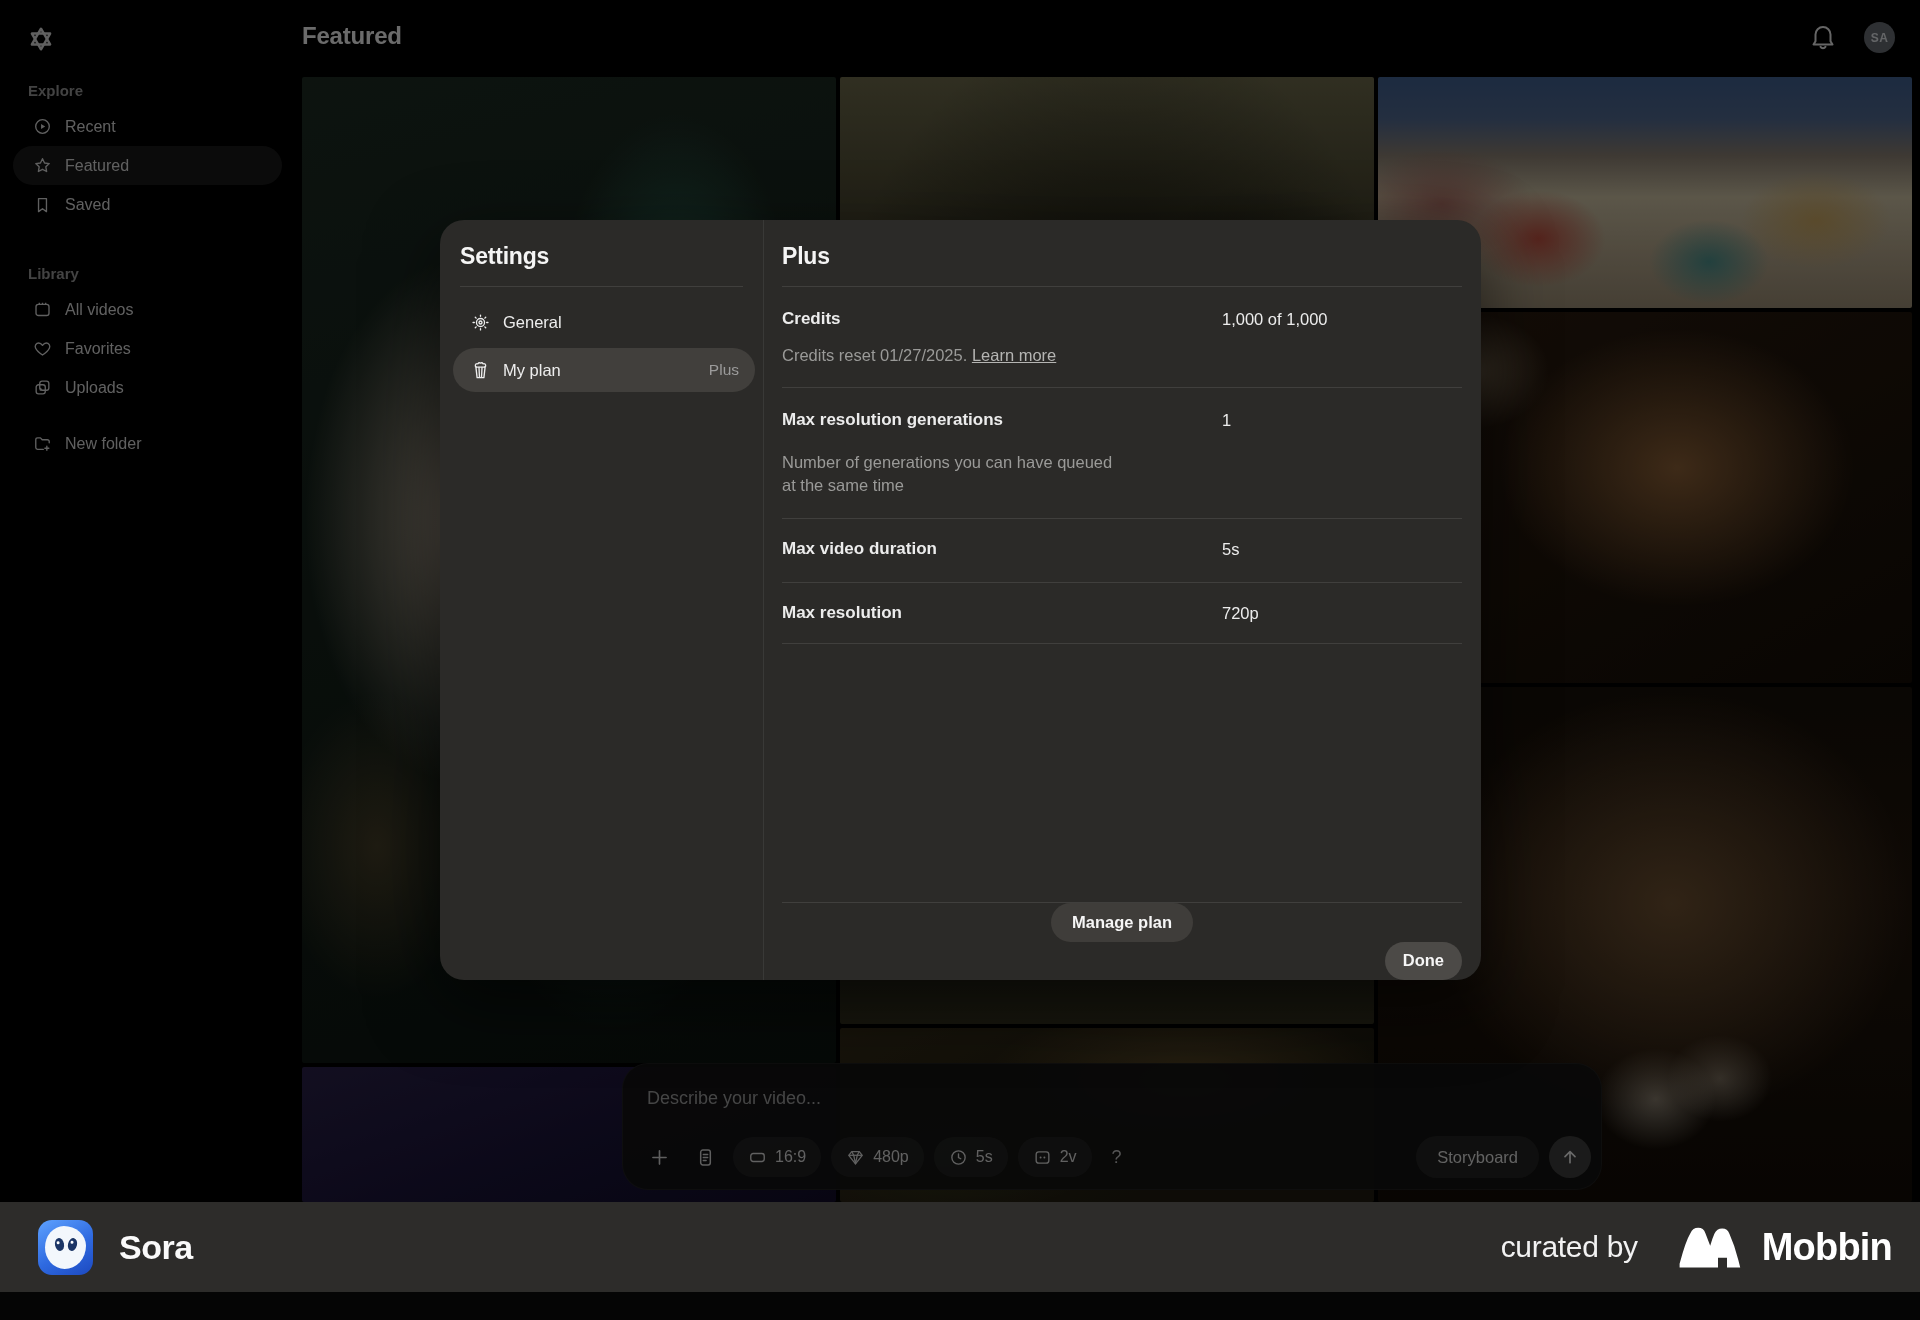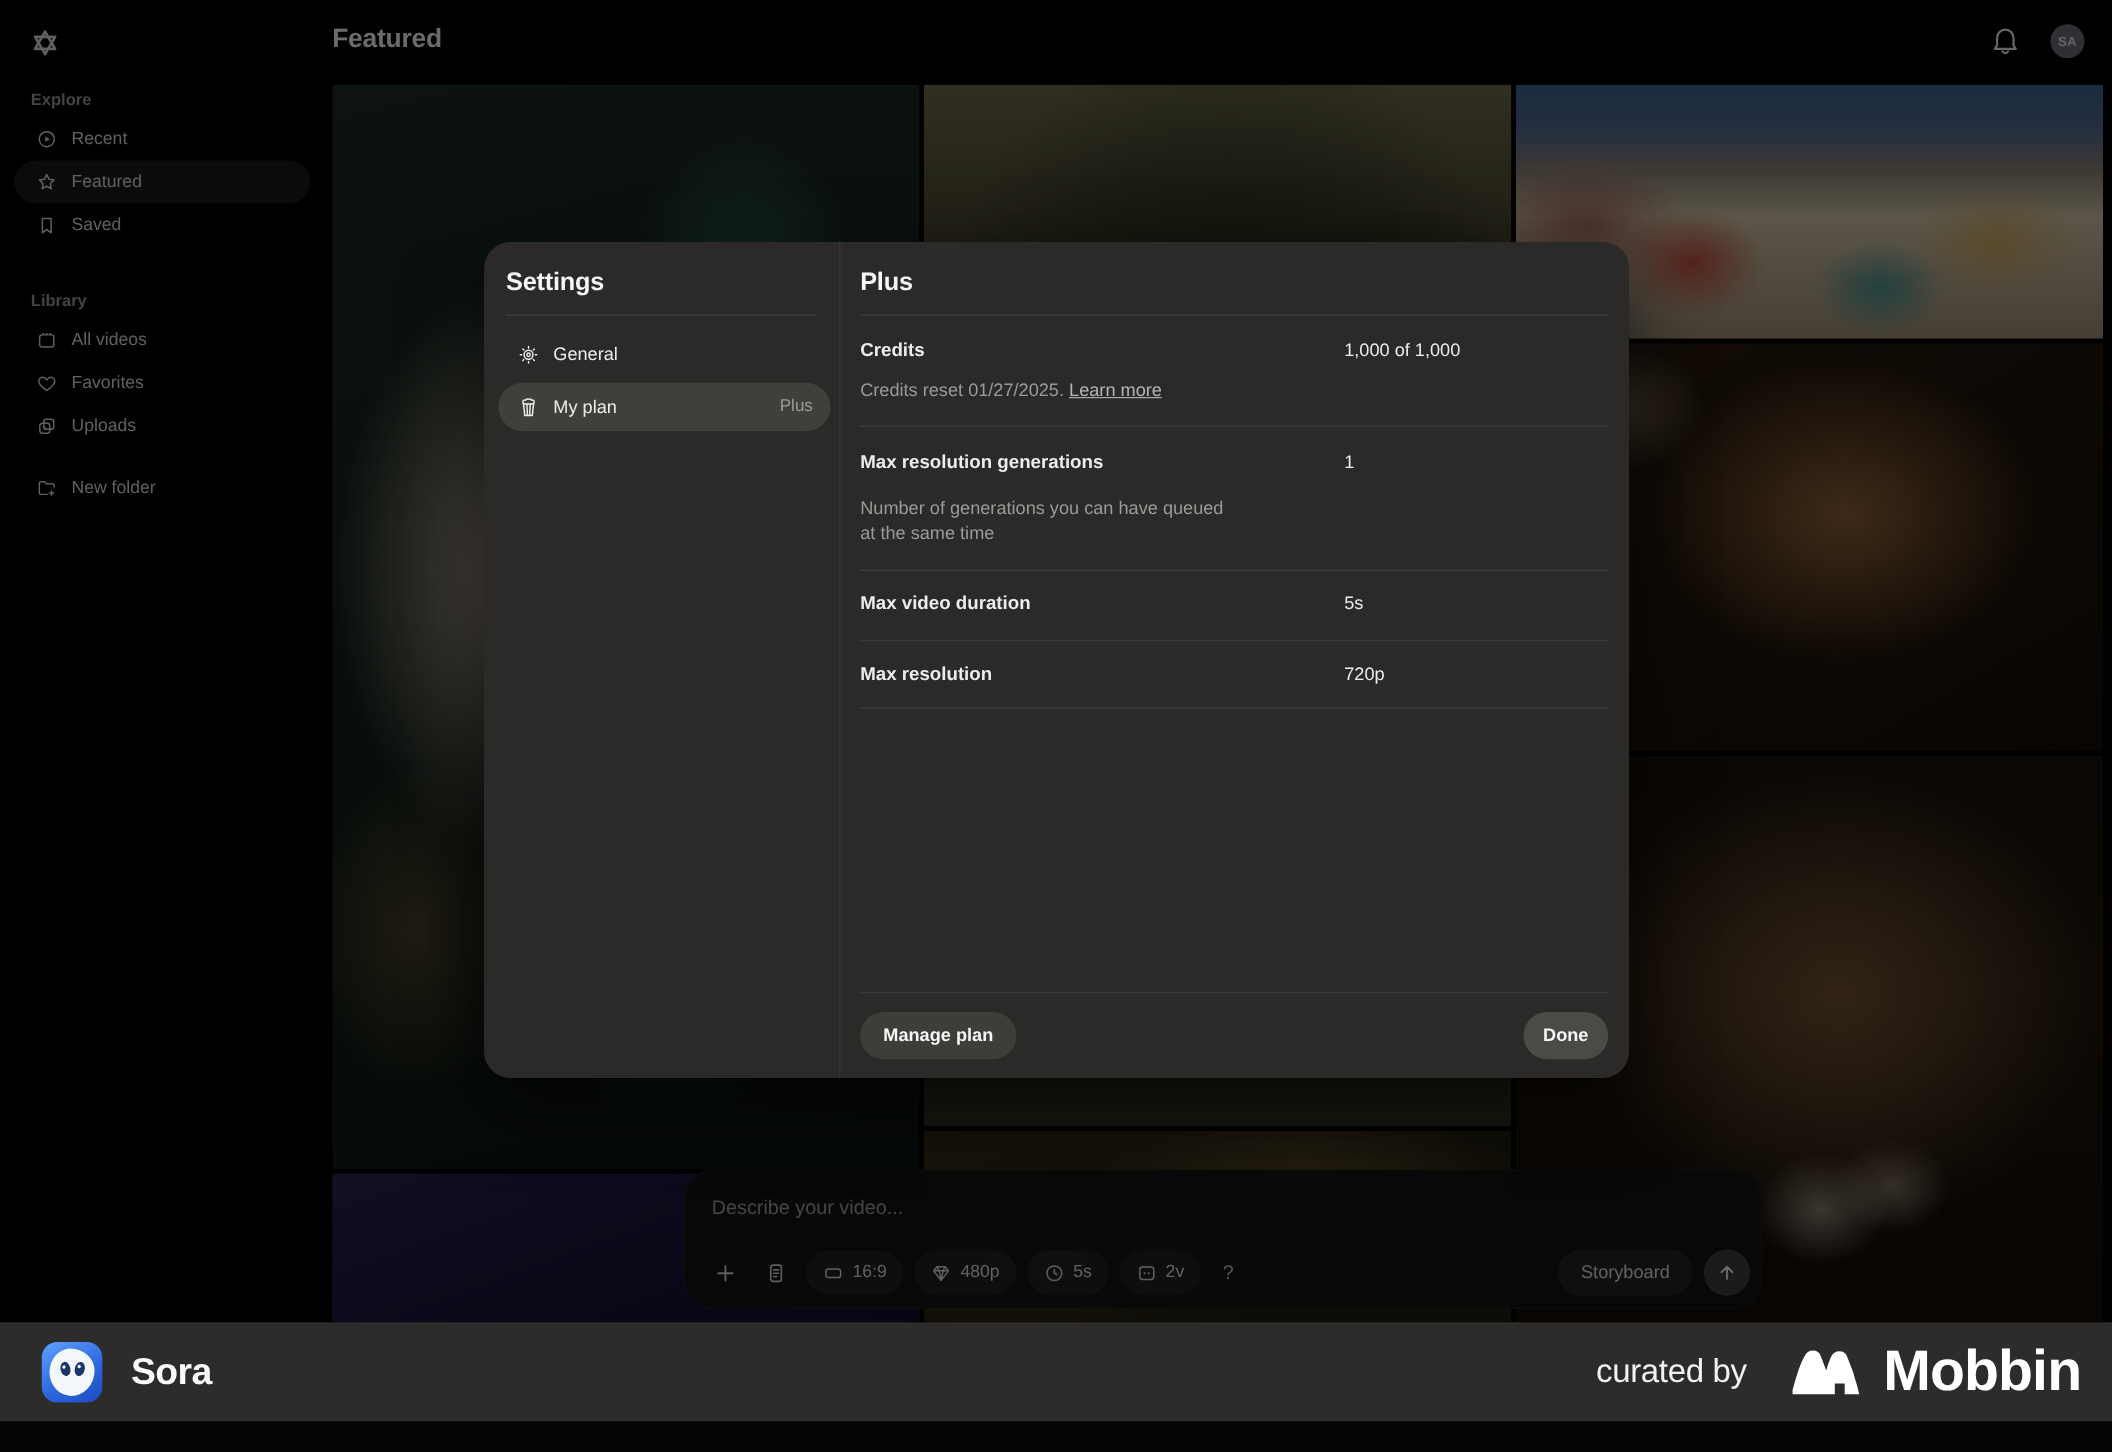--- a/index.html
+++ b/index.html
@@ -112,21 +112,21 @@
   .plabel { width:440px; flex:none; font-size:17px; font-weight:700; color:#ececec; line-height:22px; }
   .pvalue { font-size:16.5px; color:#ececec; line-height:22px; }
   .psub { margin-top:14px; font-size:16.5px; color:#9a9a98; line-height:23px; }
   .psub .plink { color:#b5b5b3; text-decoration:underline; cursor:pointer; }
   .r1 { padding:21px 0 20px 0; border-bottom:1px solid rgba(255,255,255,.10); }
   .r2 { padding:21px 0 21px 0; border-bottom:1px solid rgba(255,255,255,.10); }
   .r2 .psub { margin-top:20px; max-width:348px; }
   .r3 { padding:19px 0 22px 0; border-bottom:1px solid rgba(255,255,255,.10); }
   .r4 { padding:19px 0 19px 0; border-bottom:1px solid rgba(255,255,255,.10); }
   .m-footer { position:absolute; left:18px; right:19px; bottom:0; height:78px;
-    border-top:1px solid rgba(255,255,255,.10); display:flex; align-items:center; }
+    border-top:1px solid rgba(255,255,255,.10); display:flex; align-items:center;flex-direction:column; }
   .btn { height:43px; border:none; border-radius:22px; font-family:inherit; font-size:16.5px;
     font-weight:700; color:#f6f6f6; padding:0 21px; cursor:pointer; }
   .btn-manage { background:#3f3d3a; }
   .btn-done { background:#4c4a47; margin-left:auto; padding:0 18px; }
 
   
   .footer { position:relative; width:1920px; height:90px; background:#2d2c2a;
     display:flex; align-items:center; padding:0 28px 0 38px; }
   .sora-logo { width:55px; height:55px; border-radius:14px; position:relative; overflow:hidden;
     background:linear-gradient(150deg,#5ea2ff 0%,#2f6ae0 55%,#1c49c0 100%); flex:none; }
@@ -135,21 +135,21 @@
   .sora-eye { position:absolute; top:12px; width:9px; height:13px; background:#1b3566;
     border-radius:50%; transform:rotate(-12deg); }
   .sora-eye.left { left:10px; }
   .sora-eye.right { left:23px; transform:rotate(14deg); }
   .sora-eye i { position:absolute; left:2px; top:2.5px; width:3px; height:3px; background:#fff;
     border-radius:50%; }
   .sora-name { margin-left:26px; font-size:34px; font-weight:700; letter-spacing:-.5px; color:#fafafa; }
   .f-right { margin-left:auto; display:flex; align-items:center; }
   .curated { font-size:30px; font-weight:400; color:#f2f2f2; letter-spacing:-.3px;margin-left:24px; }
   .mobbin-mark { width:72px; height:48px; margin-left:38px; color:#fff; }
-  .mobbin-name { margin-left:14px; font-size:52px; font-weight:800; letter-spacing:-.8px; color:#fff; }
+  .mobbin-name { margin-left:14px; font-size:38px; font-weight:800; letter-spacing:-.8px; color:#fff; }
 
   svg { display:block; }
 </style>
 </head>
 <body>
 
 <div class="app">
 
   <div class="tile t-c1a"></div>
   <div class="tile t-c1b"></div>

